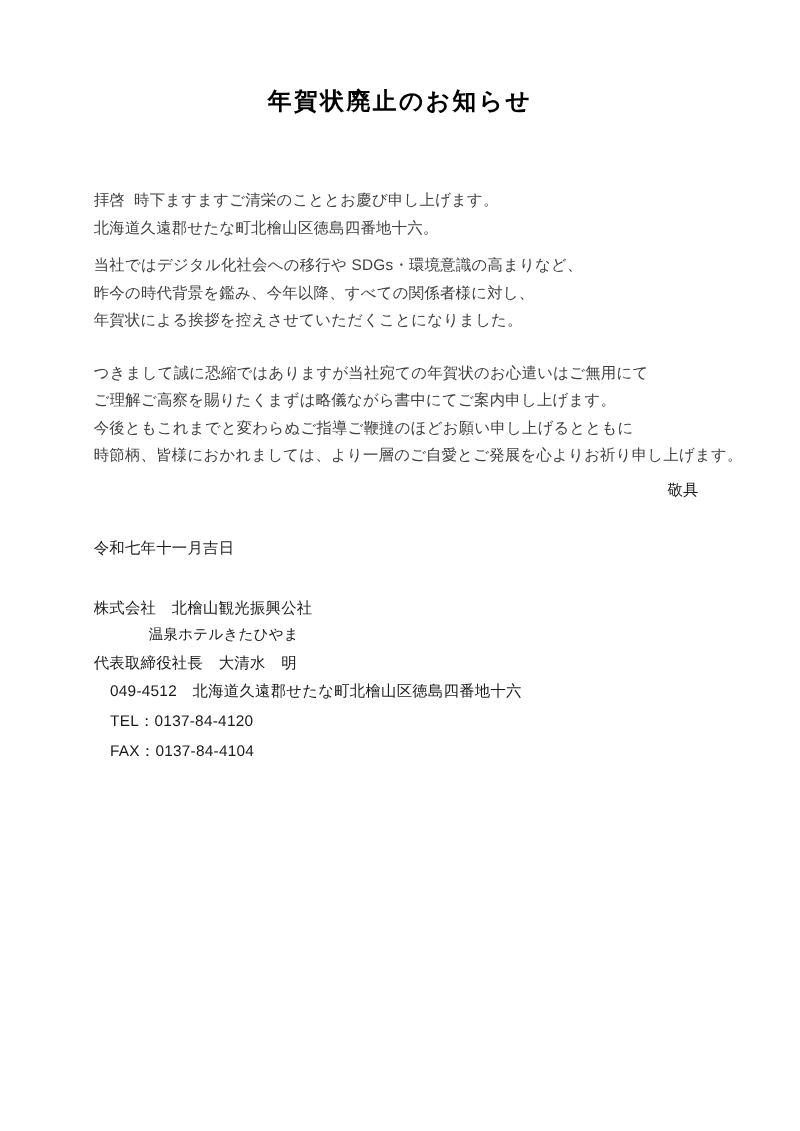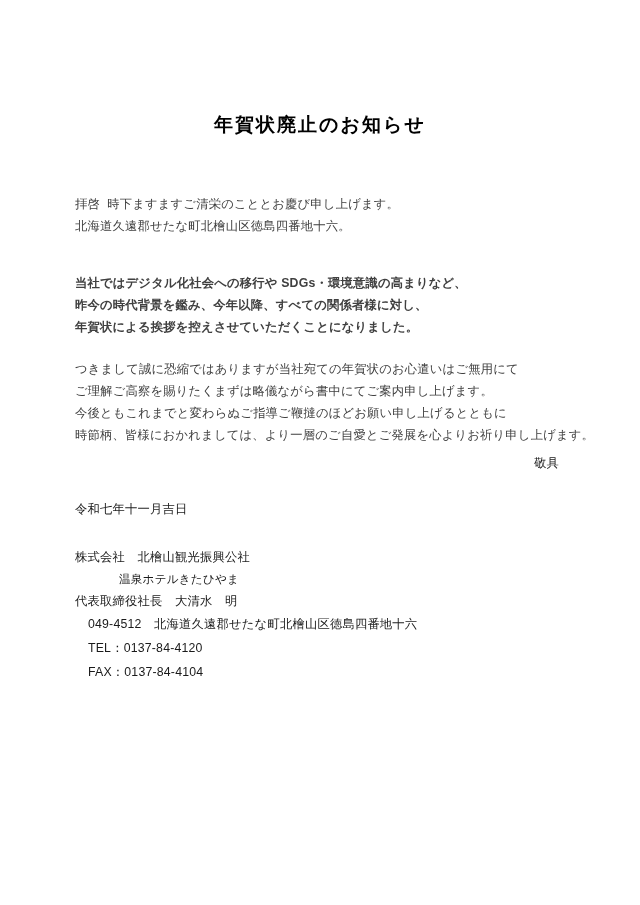--- a/index.html
+++ b/index.html
@@ -23,36 +23,36 @@
     overflow: hidden;
   }
   .doc-title {
     text-align: center;
     font-family: "Liberation Serif", serif;
     font-weight: bold;
     font-size: 19px;
     letter-spacing: 2px;
     color: #000000;
     margin: 0;
-    padding-top: 112px;
+    padding-top: 68px;
   }
   .body-block {
     margin: 0 auto;
     width: 490px;
     padding-left: 0px;
   }
   .para {
     font-size: 12.3px;
     line-height: 22px;
     color: #404040;
     letter-spacing: 0.2px;
     margin: 0;
   }
   .para-gap-1 { margin-top: 55px; }
-  .para-gap-2 { margin-top: 35px; font-weight: bold; }
+  .para-gap-2 { margin-top: 8px; }
   .para-gap-3 { margin-top: 20px; }
   .line { display: block; white-space: pre; }
   .closing {
     text-align: right;
     font-size: 12.3px;
     line-height: 22px;
     margin-top: 6px;
     letter-spacing: 0.2px;
     padding-right: 6px;
   }

